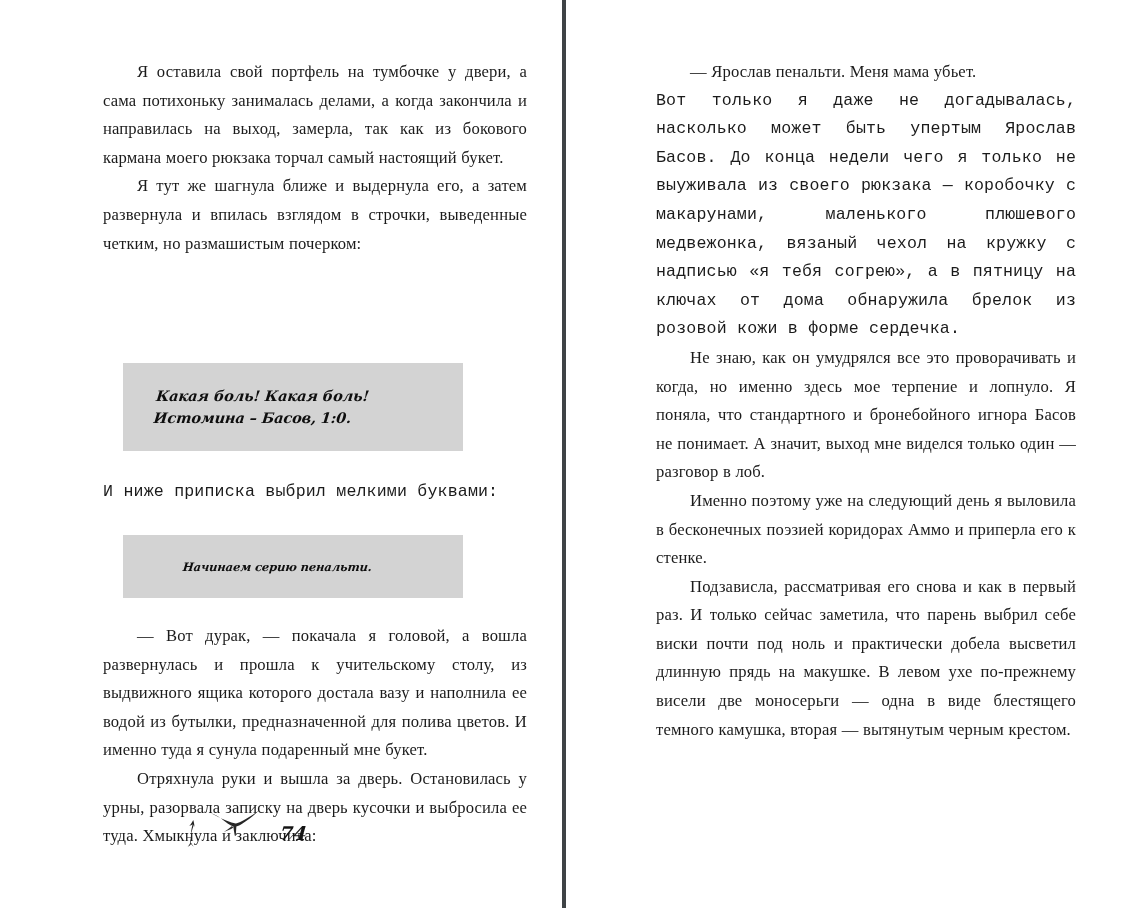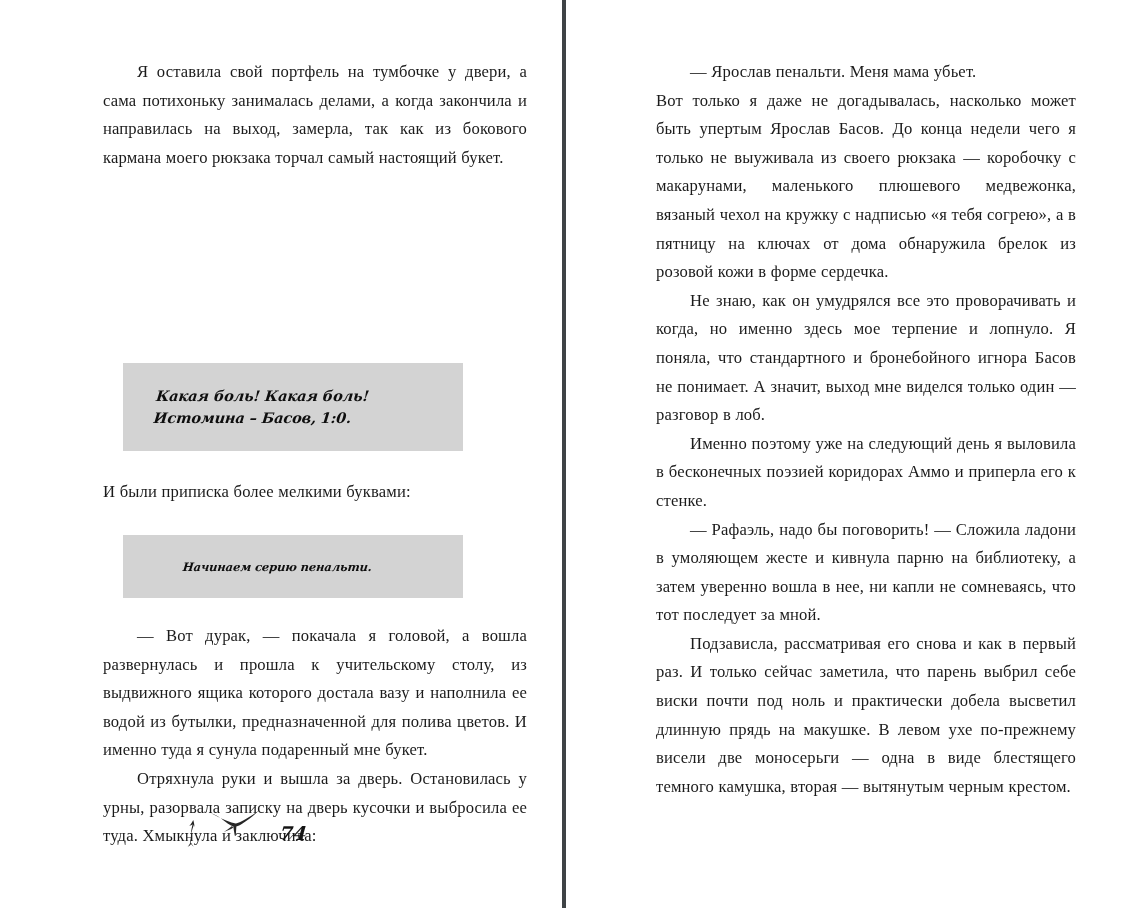--- a/index.html
+++ b/index.html
@@ -53,21 +53,21 @@
     margin: 0;
     text-align: justify;
     text-indent: 2.05em;
     font-size: 16.6px;
     line-height: 28.6px;
     letter-spacing: 0.15px;
     word-spacing: 0.2px;
     color: #1b1b1b;
     hyphens: manual;
   }
-  p.para.noindent { text-indent: 0; }
+  p.para.noindent { text-indent: 0; font-family: Liberation Mono, monospace; }
 
   
   .note-box {
     background: #d3d3d3;
     box-sizing: border-box;
     display: flex;
     align-items: center;
   }
   #note-box-1 {
     position: absolute;
@@ -131,28 +131,29 @@
 </style>
 </head>
 <body>
 
 <div id="book-spread">
 
   <div class="page" id="page-left">
 
     <div class="text-column">
       <p class="para">Я оставила свой портфель на тумбочке у двери, а сама потихоньку занималась делами, а когда закончила и направилась на выход, замерла, так как из бокового кармана моего рюкзака торчал самый настоящий букет.</p>
+      <p class="para">Я тут же шагнула ближе и выдернула его, а затем развернула и впилась взглядом в строчки, выведенные четким, но размашистым почерком:</p>
     </div>
 
     <div class="note-box" id="note-box-1">
       <span class="hand" id="note-text-1">Какая боль! Какая боль! Истомина – Басов, 1:0.</span>
     </div>
 
     <div class="text-column" style="top:478px;">
-      <p class="para noindent">И были приписка более мелкими буквами:</p>
+      <p class="para noindent">И ниже приписка выбрил мелкими буквами:</p>
     </div>
 
     <div class="note-box" id="note-box-2">
       <span class="hand" id="note-text-2">Начинаем серию пенальти.</span>
     </div>
 
     <div class="text-column" style="top:622px;">
       <p class="para">— Вот дурак, — покачала я головой, а вошла развернулась и прошла к учительскому столу, из выдвижного ящика которого достала вазу и наполнила ее водой из бутылки, предназначенной для полива цветов. И именно туда я сунула подаренный мне букет.</p>
       <p class="para">Отряхнула руки и вышла за дверь. Остановилась у урны, разорвала записку на дверь кусочки и выбросила ее туда. Хмыкнула и заключила:</p>
     </div>
@@ -176,19 +177,18 @@
 
   <div id="spine"></div>
 
   <div class="page" id="page-right">
 
     <div class="text-column">
       <p class="para">— Ярослав пенальти. Меня мама убьет.</p>
       <p class="para noindent">Вот только я даже не догадывалась, насколько может быть упертым Ярослав Басов. До конца недели чего я только не выуживала из своего рюкзака — коробочку с макарунами, маленького плюшевого медвежонка, вязаный чехол на кружку с надписью «я тебя согрею», а в пятницу на ключах от дома обнаружила брелок из розовой кожи в форме сердечка.</p>
       <p class="para">Не знаю, как он умудрялся все это проворачивать и когда, но именно здесь мое терпение и лопнуло. Я поняла, что стандартного и бронебойного игнора Басов не понимает. А значит, выход мне виделся только один — разговор в лоб.</p>
       <p class="para">Именно поэтому уже на следующий день я выловила в бесконечных поэзией коридорах Аммо и приперла его к стенке.</p>
-      <p class="para">— Рафаэль, надо бы поговорить! — Сложила ладони в умоляющем жесте и кивнула парню на библиотеку, а затем уверенно вошла в нее, ни капли не сомневаясь, что тот последует за мной.</p>
       <p class="para">Подзависла, рассматривая его снова и как в первый раз. И только сейчас заметила, что парень выбрил себе виски почти под ноль и практически добела высветил длинную прядь на макушке. В левом ухе по-прежнему висели две моносерьги — одна в виде блестящего темного камушка, вторая — вытянутым черным крестом.</p>
     </div>
 
   </div>
 
 </div>
 
 </body></html>

